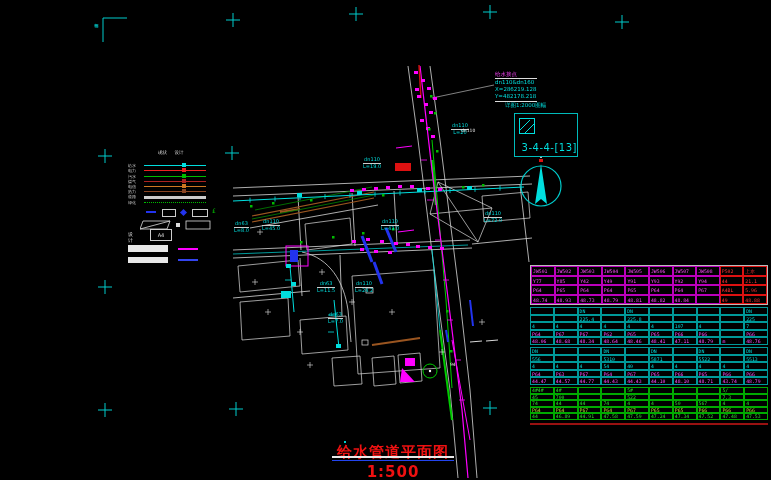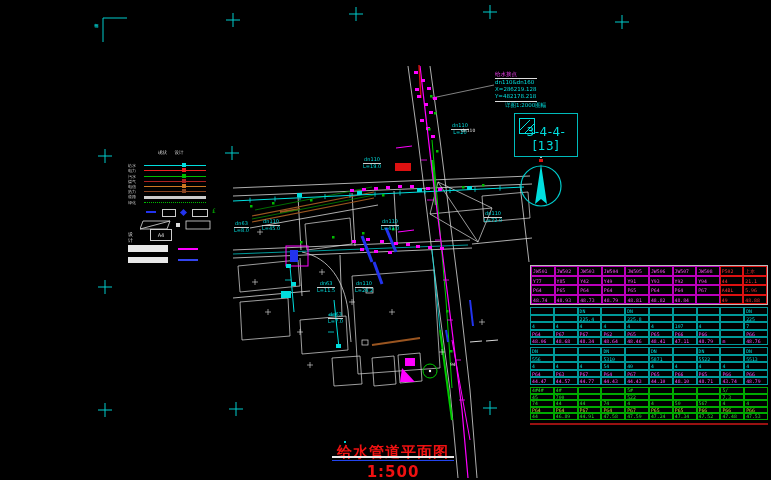--- a/index.html
+++ b/index.html
@@ -16,21 +16,21 @@
   
   .ann{position:absolute;left:495px;top:71px;font-size:5.5px;line-height:1.25;}
   .ann .am{color:#ff44ff;border-bottom:0.8px solid #ddd;}
   .ann .ac{color:#00dede;}
   .ann::after{content:"";display:block;height:0.8px;background:#ddd;margin-top:1px;}
 
   
   .dcap{position:absolute;left:505px;top:102px;font-size:5.5px;color:#00dede;}
   .dbox{position:absolute;left:514px;top:113px;width:62px;height:42px;border:1px solid #00bbbb;}
   .dhatch{position:absolute;left:4px;top:4px;width:14px;height:14px;border:1px solid #00dede;}
-  .dlabel{position:absolute;bottom:3px;width:100%;text-align:center;font-size:12px;
+  .dlabel{position:absolute;bottom:3px;width:100%;text-align:right;font-size:10px;
           color:#00dede;letter-spacing:0.5px;}
 
   
   .legend{position:absolute;left:126px;top:146px;width:112px;height:122px;}
   .lhead{position:absolute;top:4px;left:32px;font-size:4.5px;color:#ddd;}
   .lhead span{margin-right:6px;}
   .lrow{position:absolute;left:0;width:100%;height:5px;}
   .llab{position:absolute;left:2px;top:-1px;font-size:4px;color:#ccc;width:16px;overflow:hidden;}
   .lline{position:absolute;left:18px;top:1px;width:62px;height:1.2px;display:block;}
   .lblob{position:absolute;left:56px;top:-1px;width:3.5px;height:3.5px;display:block;}

